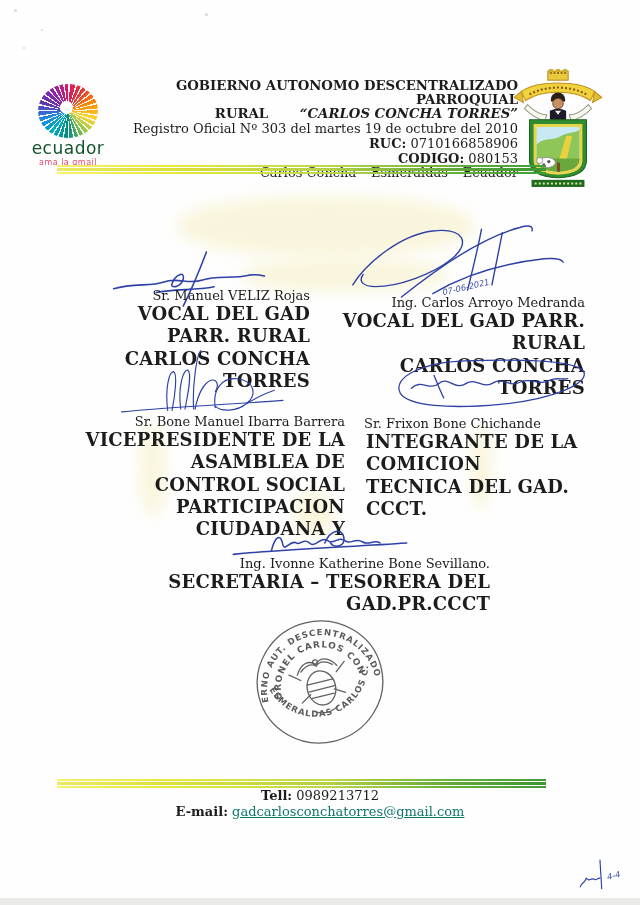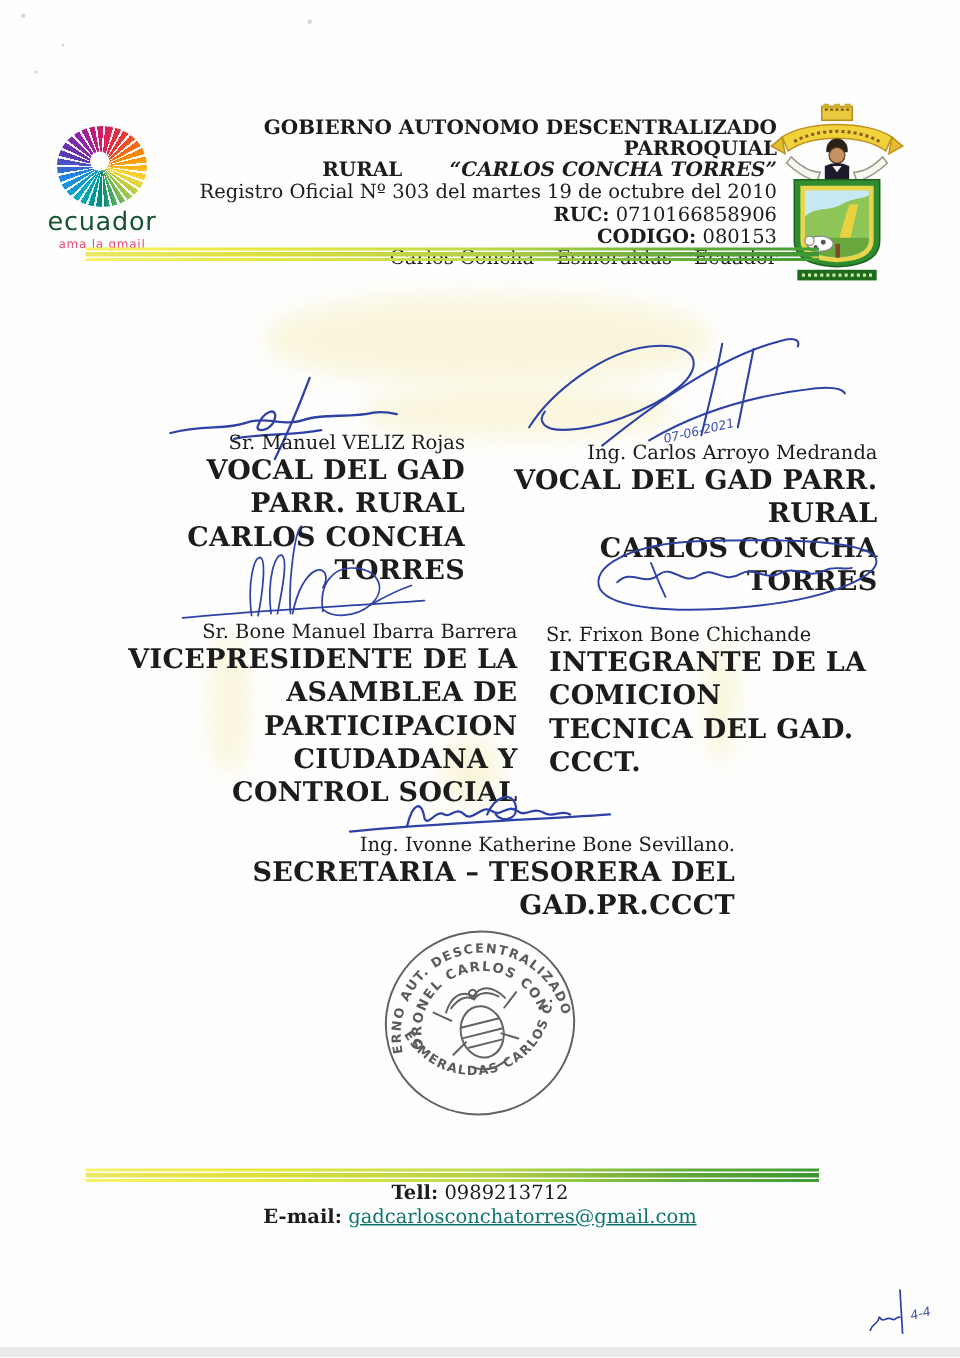--- a/index.html
+++ b/index.html
@@ -170,22 +170,22 @@
       <path class="ink" d="M 2,58 C 60,52 140,48 226,42"></path>
       <path class="ink" d="M 66,56 C 62,26 68,2 74,2 C 80,4 76,36 72,56"></path>
       <path class="ink" d="M 84,54 C 80,22 88,-2 94,0 C 100,4 94,34 90,54"></path>
       <path class="ink" d="M 102,54 C 100,24 106,-22 112,-27"></path>
       <path class="ink" d="M 104,54 C 108,34 116,18 126,14 C 134,12 138,20 132,30"></path>
       <path class="ink" d="M 132,52 C 128,26 142,10 162,12 C 184,14 192,32 176,46 C 162,58 140,58 132,50"></path>
       <path class="ink" d="M 176,46 C 190,38 202,32 214,28"></path>
     </svg>
     <div class="sig-name">Sr. Bone Manuel Ibarra Barrera</div>
     <div class="sig-title">VICEPRESIDENTE DE LA ASAMBLEA DE</div>
+    <div class="sig-title">CONTROL SOCIAL</div>
     <div class="sig-title">PARTICIPACION CIUDADANA Y</div>
-    <div class="sig-title">CONTROL SOCIAL</div>
   </div>
 
   <div class="sig-block blk4">
     <svg class="sig-svg" width="252" height="58" viewBox="0 0 255 72">
       <path class="ink" d="M 16,46 C 6,26 44,8 96,6 C 158,4 236,4 244,20 C 250,34 206,54 140,60 C 78,66 26,62 16,46"></path>
       <path class="ink" d="M 30,40 C 42,28 52,44 64,34 C 76,24 84,44 98,34 C 110,26 118,42 132,33 C 144,26 152,40 166,32 C 178,26 188,38 202,30 C 210,26 218,30 224,28"></path>
       <path class="ink" d="M 58,24 C 62,34 66,44 70,52"></path>
     </svg>
     <div class="sig-name">Sr. Frixon Bone Chichande</div>
     <div class="sig-title">INTEGRANTE DE LA COMICION</div>

